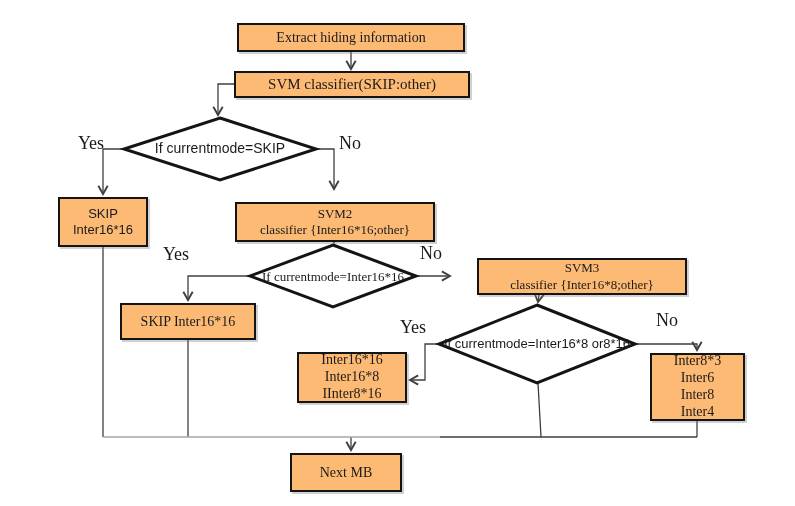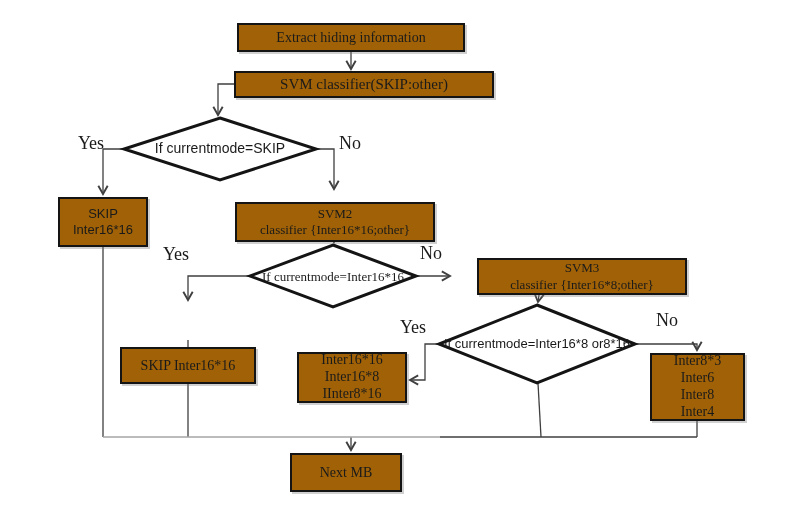--- a/index.html
+++ b/index.html
@@ -2,21 +2,21 @@
 <html><head>
 <meta charset="utf-8">
 <style>
   html,body{margin:0;padding:0;background:#ffffff;}
   #stage{
     position:relative;width:795px;height:506px;background:#ffffff;
     font-family:"Liberation Serif", serif;color:#1a1a1a;overflow:hidden;
   }
   #wires{position:absolute;left:0;top:0;width:795px;height:506px;}
   .node{
-    position:absolute;box-sizing:border-box;border:2.5px solid #141414;background:#a16207;
+    position:absolute;box-sizing:border-box;border:2.5px solid #141414;background:#fdba74;
     display:flex;flex-direction:column;align-items:center;justify-content:center;
     text-align:center;font-size:14px;line-height:1.25;
     box-shadow:2px 2px 0 rgba(120,120,120,0.35);
   }
   .node .ln{white-space:nowrap;}
   .dtext{
     position:absolute;display:flex;flex-direction:row;align-items:center;justify-content:center;
     text-align:center;font-size:13px;line-height:1.22;background:transparent;
   }
   .sans{font-family:"Liberation Sans", sans-serif;}
@@ -61,35 +61,35 @@
       <polygon points="220,118 316,149 220,180 124,149"></polygon>
       <polygon points="333,245 416,276 333,307 250,276"></polygon>
       <polygon points="537,305 635,344 537,383 439,344"></polygon>
     </g>
   </svg>
 
   <div class="node" style="left:237px;top:23px;width:228px;height:29px;">
     <span class="ln">Extract hiding information</span>
   </div>
 
-  <div class="node" style="left:234px;top:71px;width:260px;height:27px;font-size:15px;">
+  <div class="node" style="left:234px;top:71px;width:236px;height:27px;font-size:15px;">
     <span class="ln">SVM classifier(SKIP:other)</span>
   </div>
 
   <div class="node sans small" style="left:58px;top:197px;width:90px;height:50px;">
     <span class="ln">SKIP</span>
     <span class="ln">Inter16*16</span>
   </div>
 
   <div class="node small" style="left:235px;top:202px;width:200px;height:40px;">
     <span class="ln">SVM2</span>
     <span class="ln">classifier {Inter16*16;other}</span>
   </div>
 
-  <div class="node" style="left:120px;top:303px;width:136px;height:37px;margin-top:44px;">
+  <div class="node" style="left:120px;top:303px;width:136px;height:37px;">
     <span class="ln">SKIP Inter16*16</span>
   </div>
 
   <div class="node small" style="left:477px;top:258px;width:210px;height:37px;">
     <span class="ln">SVM3</span>
     <span class="ln">classifier {Inter16*8;other}</span>
   </div>
 
   <div class="node" style="left:297px;top:352px;width:110px;height:51px;line-height:1.2;">
     <span class="ln">Inter16*16</span>

